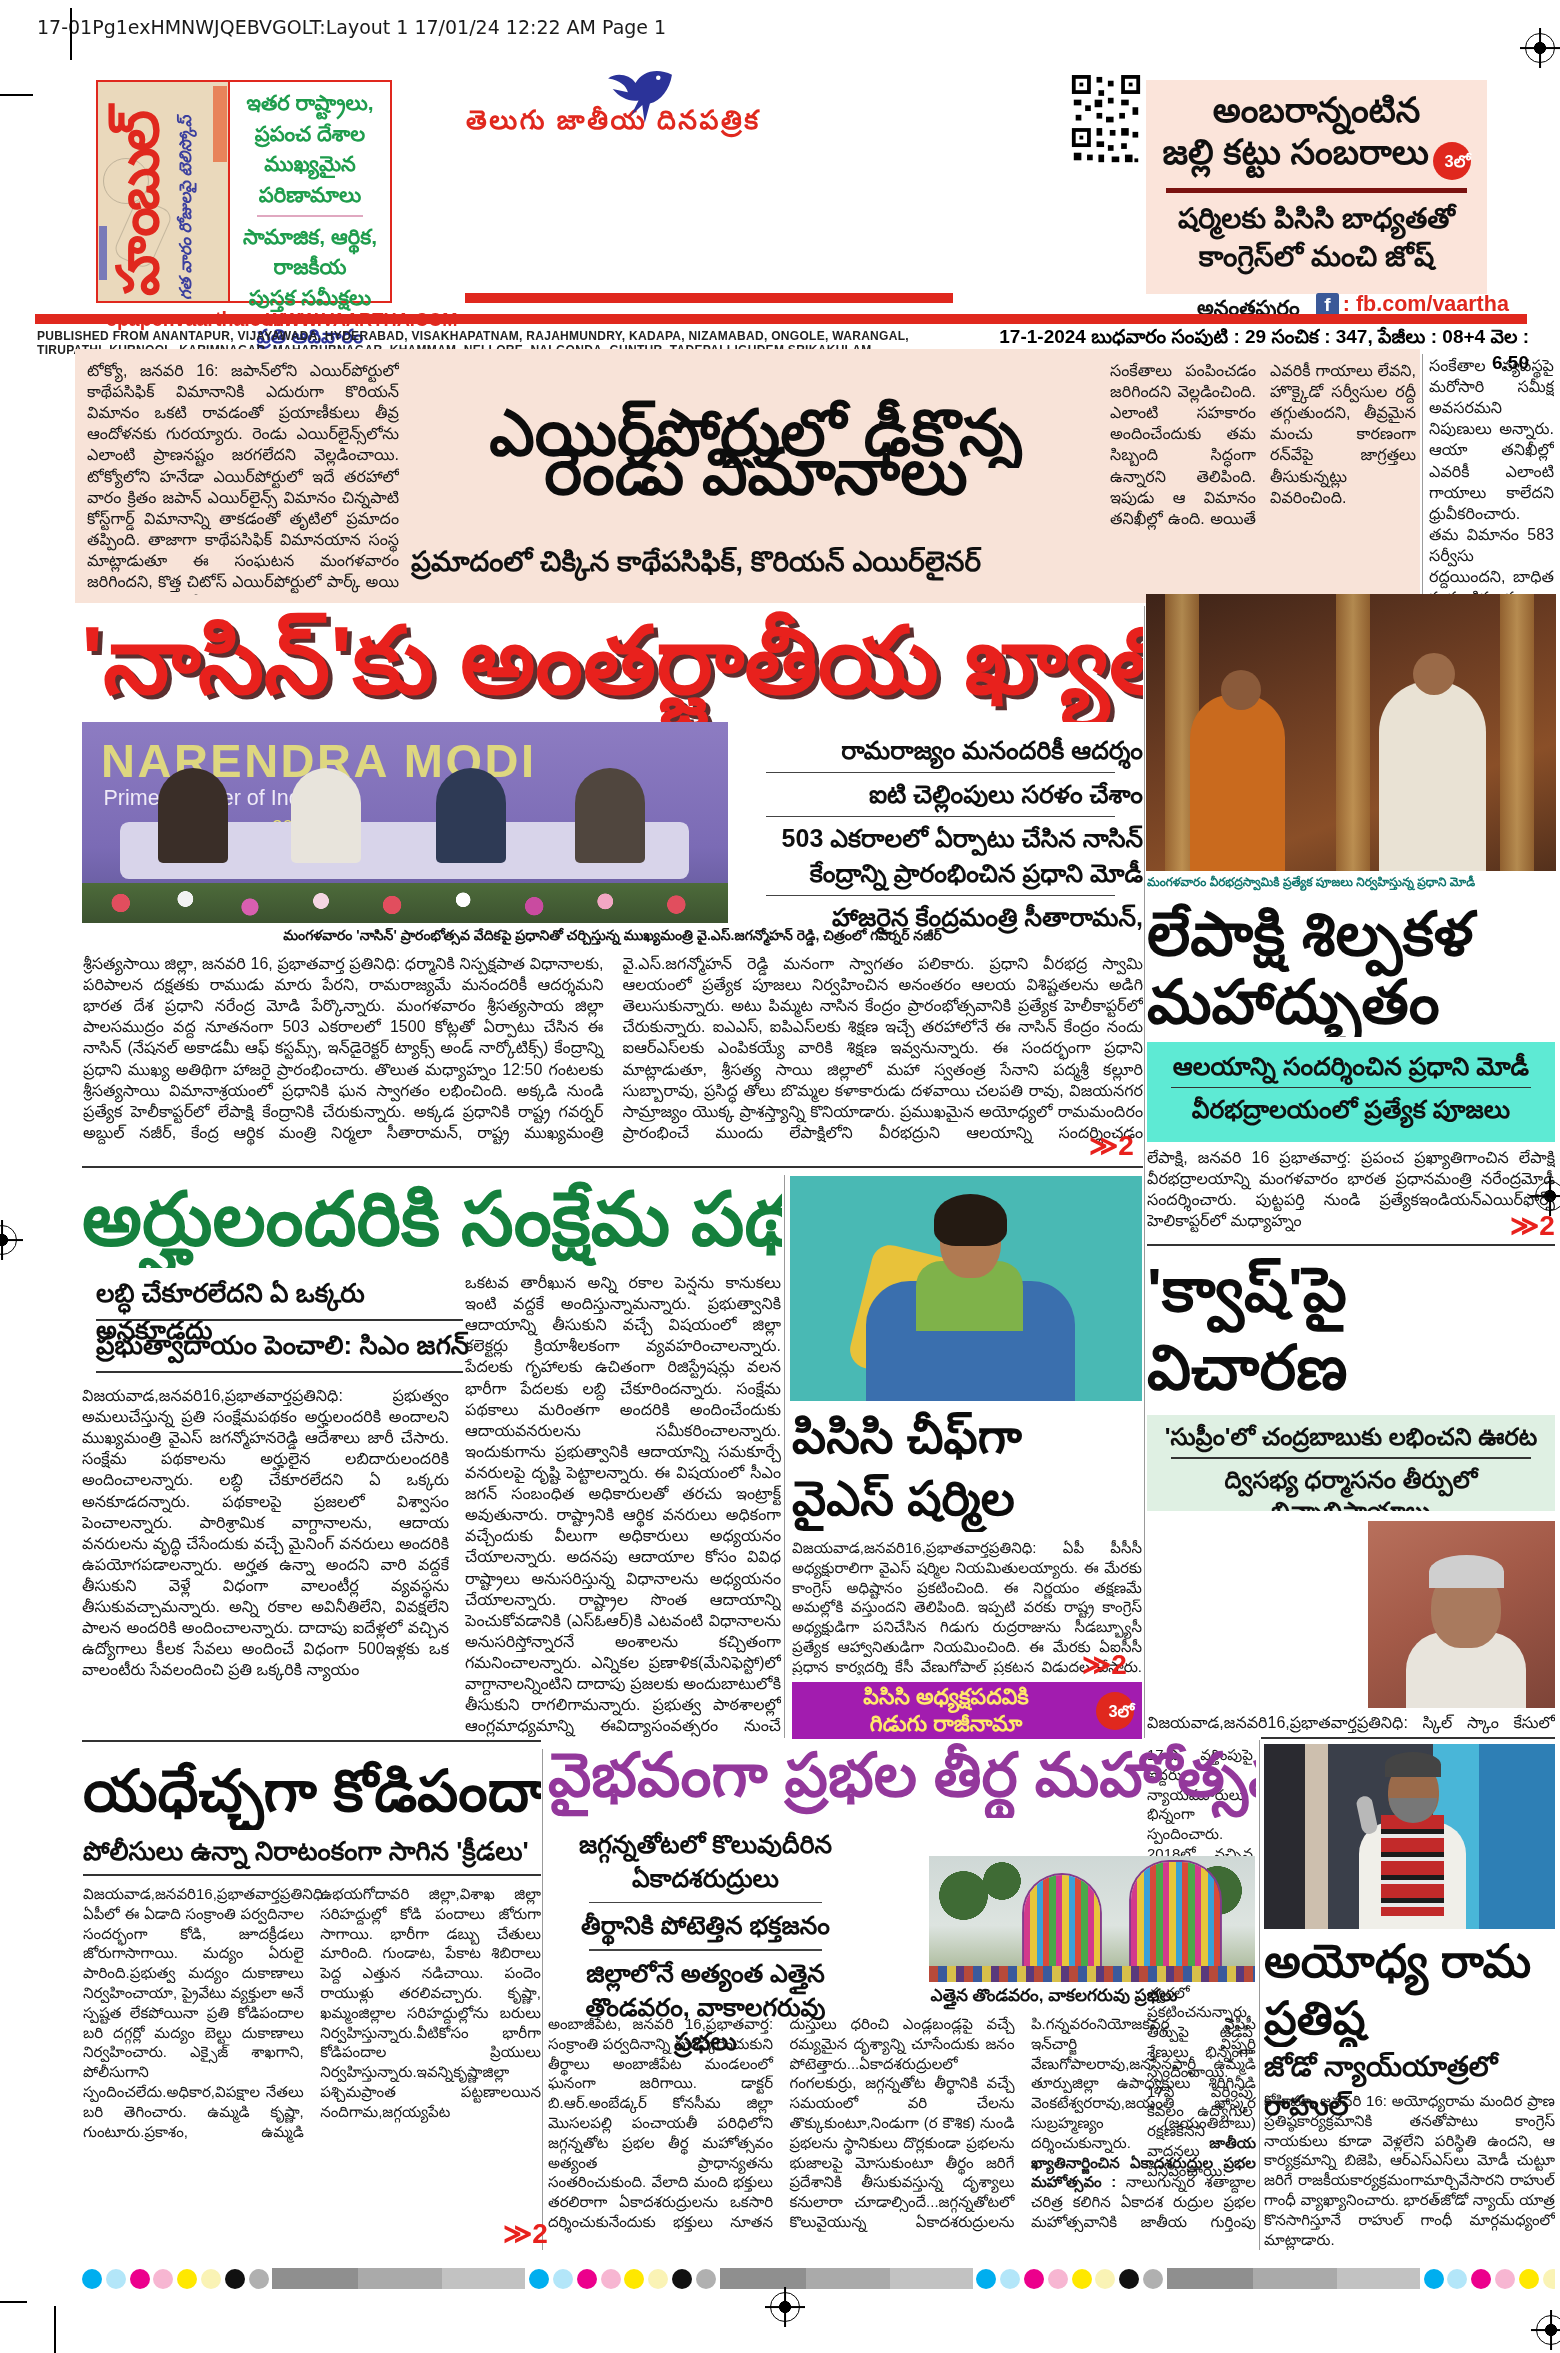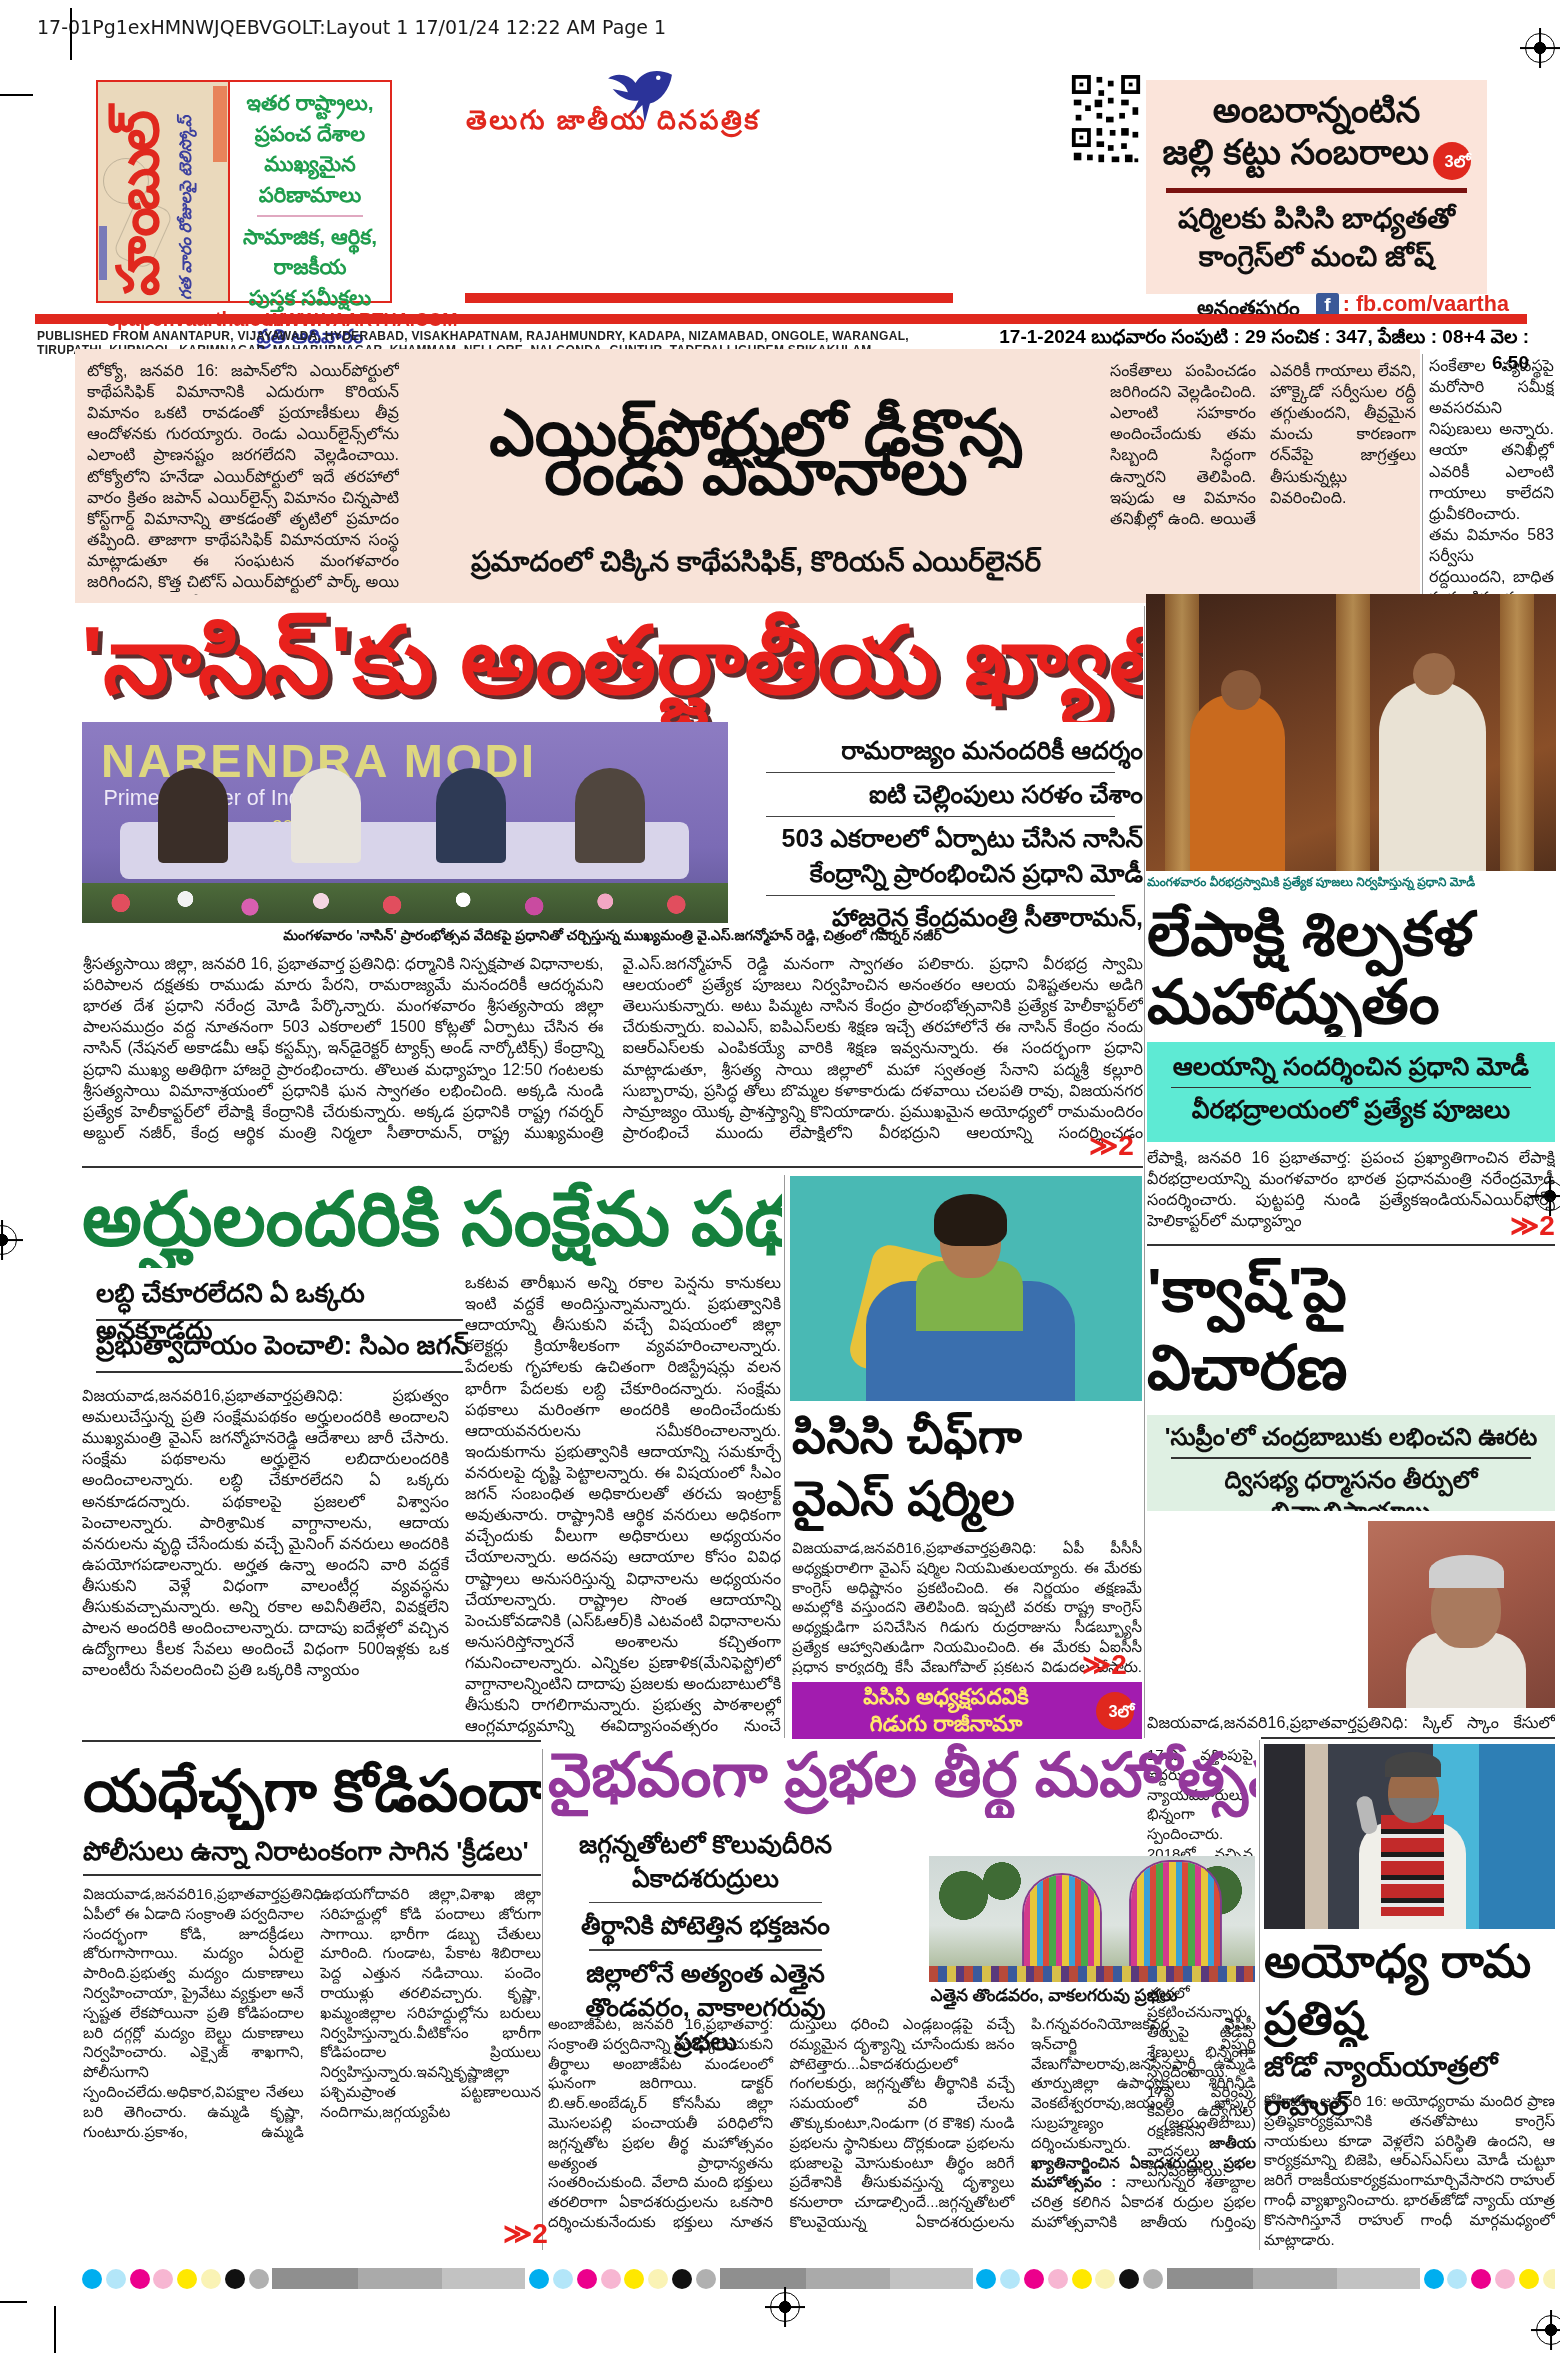--- a/index.html
+++ b/index.html
@@ -45,21 +45,21 @@
   .fb-txt{font-size:21.5px;font-weight:bold;color:#e0281e;}
   .red-bar{left:35px;top:314px;width:1492px;height:9.5px;background:#e0281e;}
   .published{left:37px;top:329px;width:923px;font-size:12px;font-weight:bold;color:#222;letter-spacing:0.3px;}
   .dateline{left:974px;top:326px;width:555px;font-size:19px;font-weight:bold;color:#000;text-align:right;}
   
   .topband{left:75px;top:349px;width:1345px;height:254px;background:#f8e3d8;}
   .smallbody{font-size:16px;line-height:1.32;text-align:justify;color:#151515;overflow:hidden;}
   .air-left{left:87px;top:360px;width:312px;height:235px;}
   .air-h1{left:411px;top:362px;width:690px;text-align:center;font-size:64px;font-weight:900;color:#0d0d0d;line-height:1.1;overflow:hidden;white-space:nowrap;margin-top:36px;}
   .air-h2{left:411px;top:437px;width:690px;text-align:center;font-size:64px;font-weight:900;color:#0d0d0d;line-height:1.1;overflow:hidden;white-space:nowrap;}
-  .air-sub{left:411px;top:546px;width:690px;text-align:center;font-size:28px;font-weight:bold;color:#111;overflow:hidden;white-space:nowrap;}
+  .air-sub{left:411px;top:546px;width:690px;text-align:left;font-size:28px;font-weight:bold;color:#111;overflow:hidden;white-space:nowrap;}
   .air-right{left:1110px;top:360px;width:306px;height:235px;column-count:2;column-gap:14px;}
   .vsep-top{left:1422px;top:354px;width:1.3px;height:248px;background:#999;}
   .air-far{left:1429px;top:355px;width:125px;height:245px;}
   
   .nasin-head{left:81px;top:602px;width:1062px;height:120px;font-size:94px;font-weight:900;color:#e8211d;line-height:117px;text-shadow:4.4px 4.4px 0 rgba(64,10,10,.85);overflow:hidden;white-space:nowrap;}
   .photo-nasin{left:82px;top:722px;width:646px;height:201px;background:linear-gradient(180deg,#8d7cc2 0%,#7b6bb5 62%,#5d5595 100%);overflow:hidden;}
   .pn-title{position:absolute;left:19px;top:11.4px;font-size:47px;font-weight:bold;color:#e8e27a;letter-spacing:2.5px;opacity:.9;}
   .pn-sub{position:absolute;left:21.5px;top:64px;font-size:21.5px;color:#efeaf7;}
   .pn-year{position:absolute;left:190px;top:94px;font-size:19px;color:#e8e27a;}
   .pn-sofa{position:absolute;left:38px;bottom:44px;width:569px;height:57px;background:#d8d4ea;border-radius:8.9px;}

